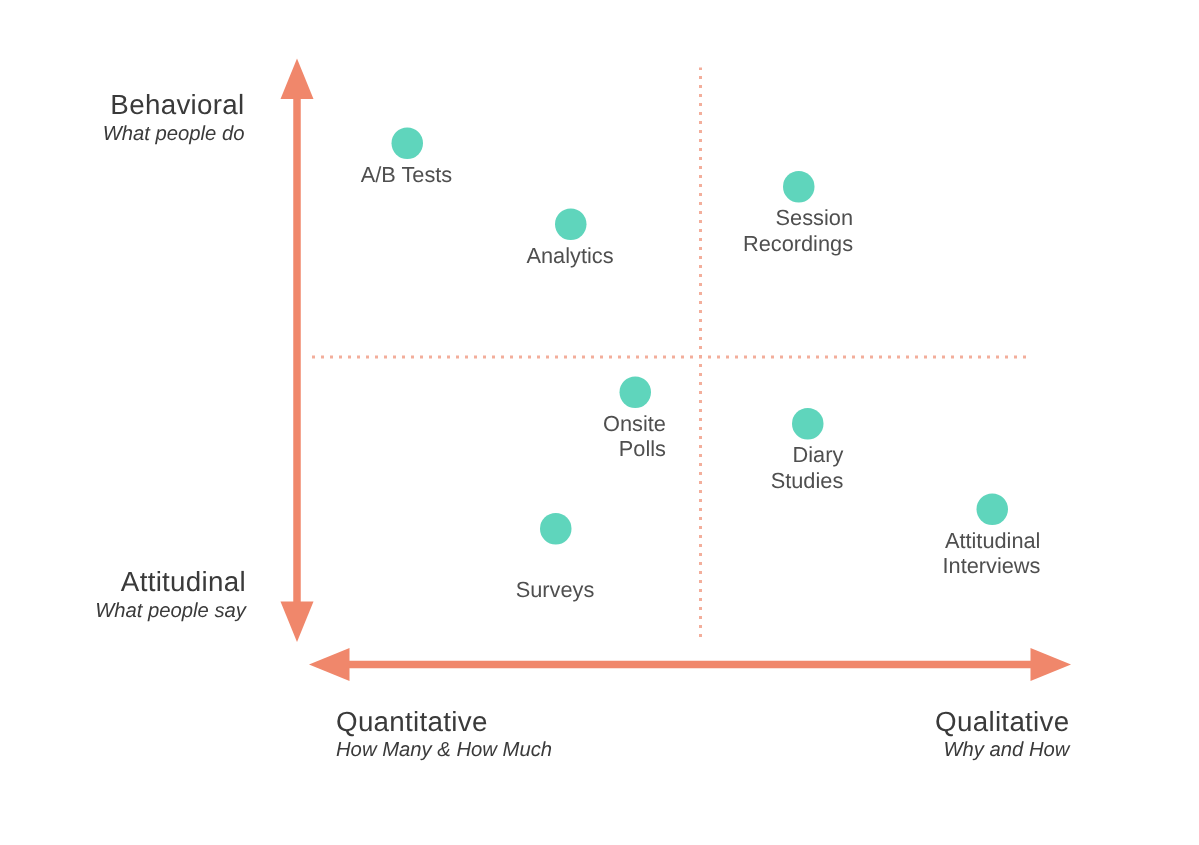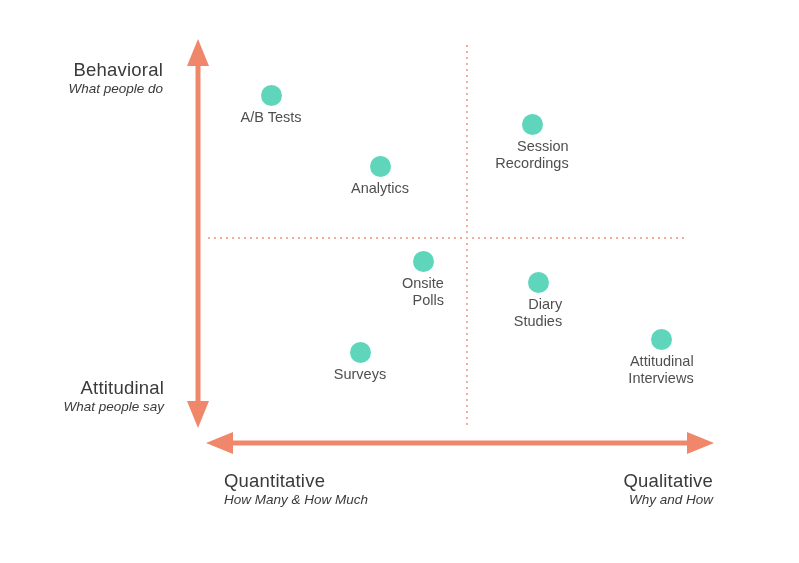--- a/index.html
+++ b/index.html
@@ -76,40 +76,40 @@
   </div>
   <div class="axis-label qualitative">
     <div class="t">Qualitative</div>
     <div class="s">Why and How</div>
   </div>
 
   <div class="point" style="left: 211px; top: 85px;">
     <div class="dot"></div>
     <div class="plabel">A/B Tests</div>
   </div>
-  <div class="point" style="left: 320px; top: 156px;">
+  <div class="point" style="left: 320px; top: 139px;">
     <div class="dot"></div>
     <div class="plabel">Analytics</div>
   </div>
   <div class="point" style="left: 472px; top: 114px;">
     <div class="dot"></div>
     <div class="plabel">Session
 Recordings</div>
   </div>
   <div class="point" style="left: 363px; top: 251px;">
     <div class="dot"></div>
     <div class="plabel">Onsite
 Polls</div>
   </div>
   <div class="point" style="left: 478px; top: 272px;">
     <div class="dot"></div>
     <div class="plabel">Diary
 Studies</div>
   </div>
-  <div class="point" style="left: 300px; top: 342px;">
+  <div class="point" style="left: 310px; top: 342px; gap: 20px;">
     <div class="dot"></div>
     <div class="plabel">Surveys</div>
   </div>
   <div class="point" style="left: 601px; top: 329px;">
     <div class="dot"></div>
     <div class="plabel">Attitudinal
 Interviews</div>
   </div>
 
 </div>

